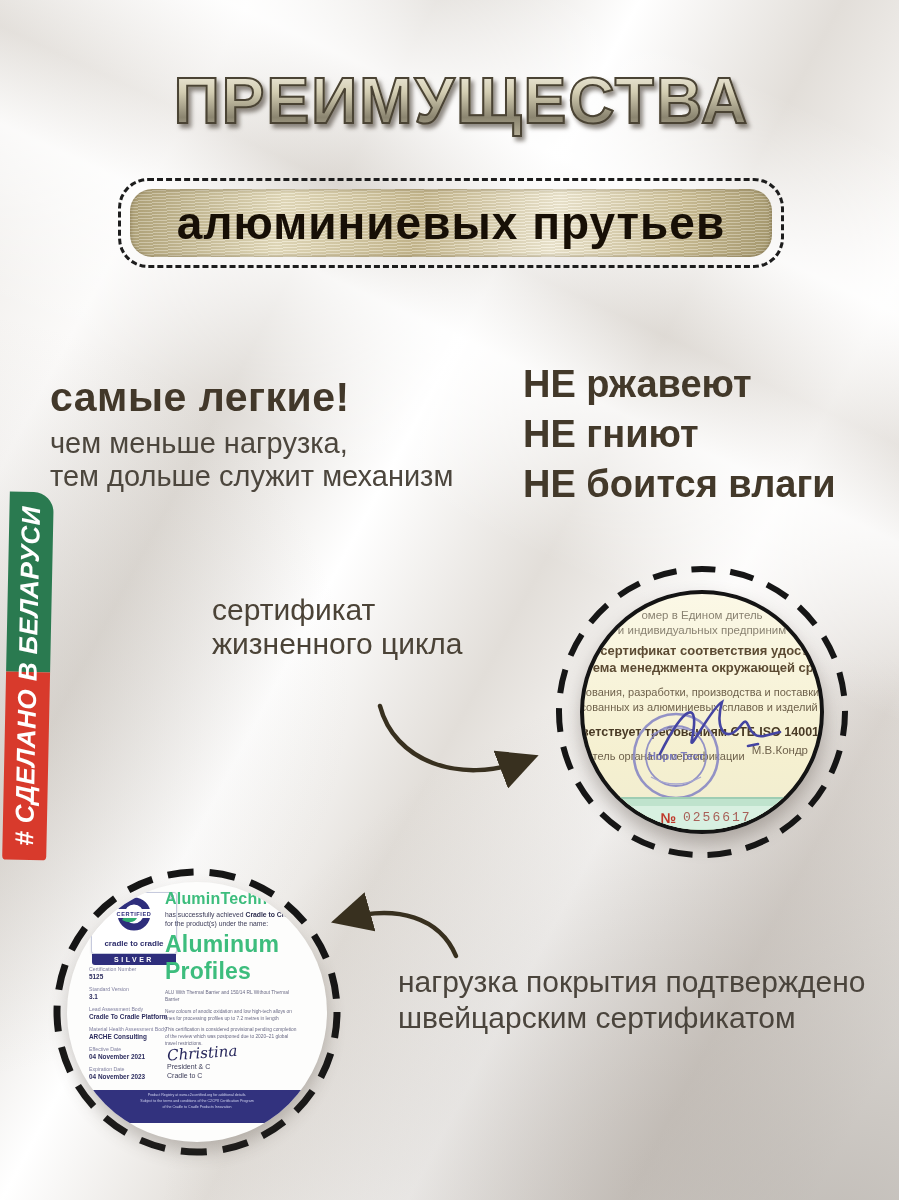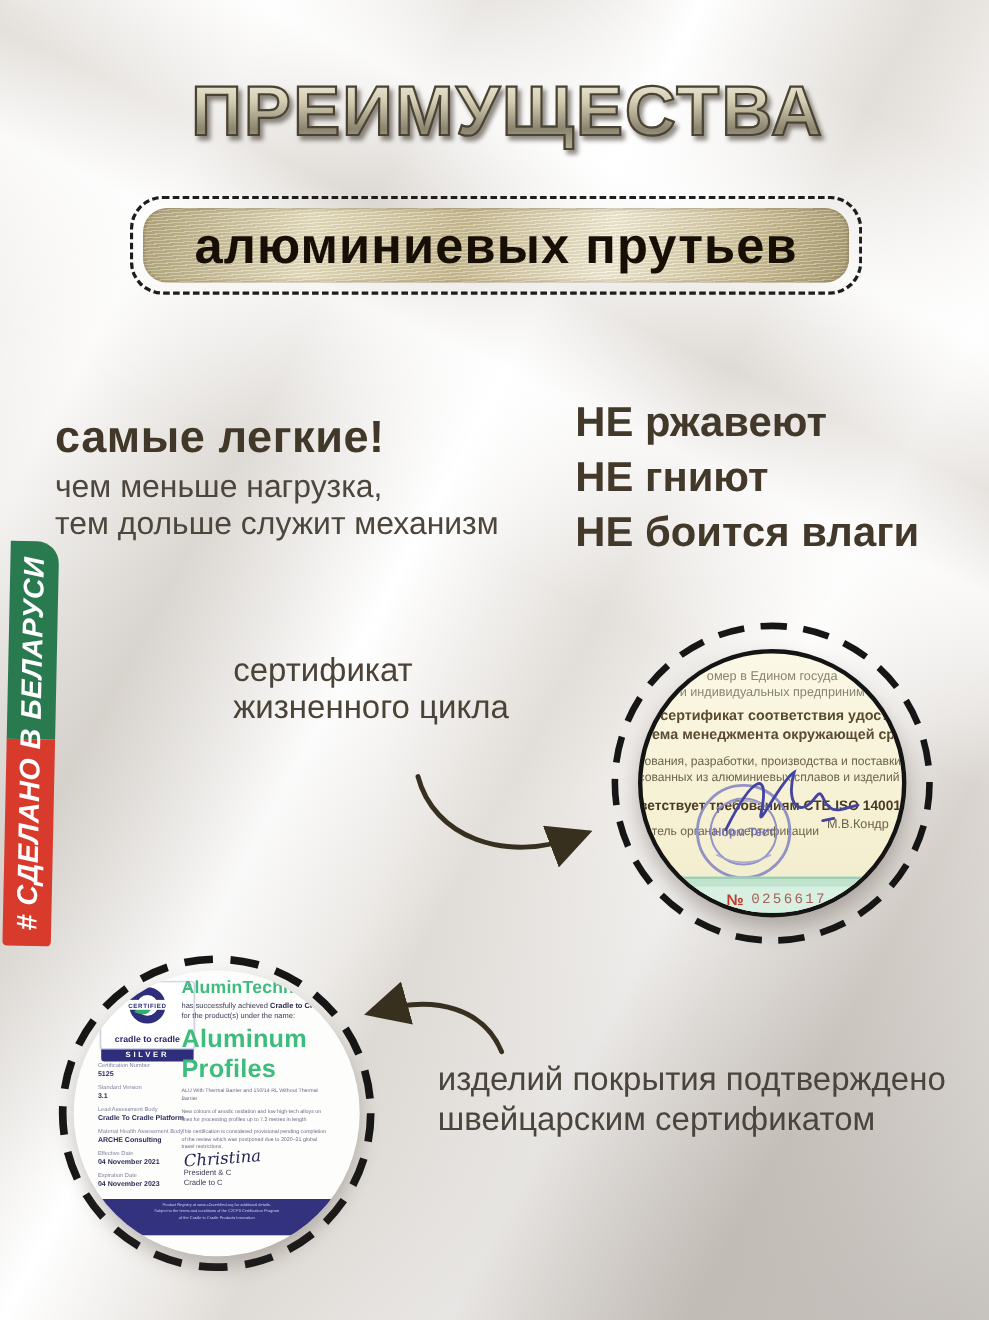--- a/index.html
+++ b/index.html
@@ -141,21 +141,21 @@
         <path d="M0,0 L9,4.5 L0,9 Z" fill="#38301f"></path>
       </marker>
     </defs>
     <path d="M 12,8 C 26,62 90,88 158,62" fill="none" stroke="#38301f" stroke-width="4.5" stroke-linecap="round" marker-end="url(#ah1)"></path>
   </svg>
 
   <svg class="iso-ring" width="300" height="300">
     <circle cx="150" cy="150" r="143" fill="none" stroke="#161616" stroke-width="6" stroke-dasharray="24 15"></circle>
   </svg>
   <div class="iso-inner">
-    <div class="iso-line iso-gray" style="top:15px;">омер в Едином госуда</div>
+    <div class="iso-line iso-gray" style="top:15px;">омер в Едином дитель</div>
     <div class="iso-line iso-gray" style="top:30px;">и индивидуальных предприним</div>
     <div class="iso-line iso-bold" style="top:49px;">й сертификат соответствия удосто</div>
     <div class="iso-line iso-bold" style="top:66px;">истема менеджмента окружающей сред.</div>
     <div class="iso-line iso-small" style="top:92px;">ктирования, разработки, производства и поставки про</div>
     <div class="iso-line iso-small" style="top:107px;">прессованных из алюминиевых сплавов и изделий из ни</div>
     <div class="iso-line iso-main" style="top:131px;">соответствует требованиям СТБ ISO 14001-2017</div>
     <div class="iso-role" style="top:156px;">дитель органа по сертификации</div>
     <div class="iso-role" style="top:167px;">тор</div>
     <div class="iso-name">М.В.Кондр</div>
 
@@ -251,16 +251,16 @@
   <svg class="arrow" style="left:326px;top:898px;" width="145" height="72">
     <defs>
       <marker id="ah2" markerWidth="9" markerHeight="9" refX="6" refY="4.5" orient="auto">
         <path d="M0,0 L9,4.5 L0,9 Z" fill="#38301f"></path>
       </marker>
     </defs>
     <path d="M 130,58 C 114,20 72,6 18,21" fill="none" stroke="#38301f" stroke-width="4.5" stroke-linecap="round" marker-end="url(#ah2)"></path>
   </svg>
 
   <div class="quality">
-    <div>изделий покрытия подтверждено</div>
+    <div>нагрузка покрытия подтверждено</div>
     <div>швейцарским сертификатом</div>
   </div>
 </div>
 
 </body></html>

